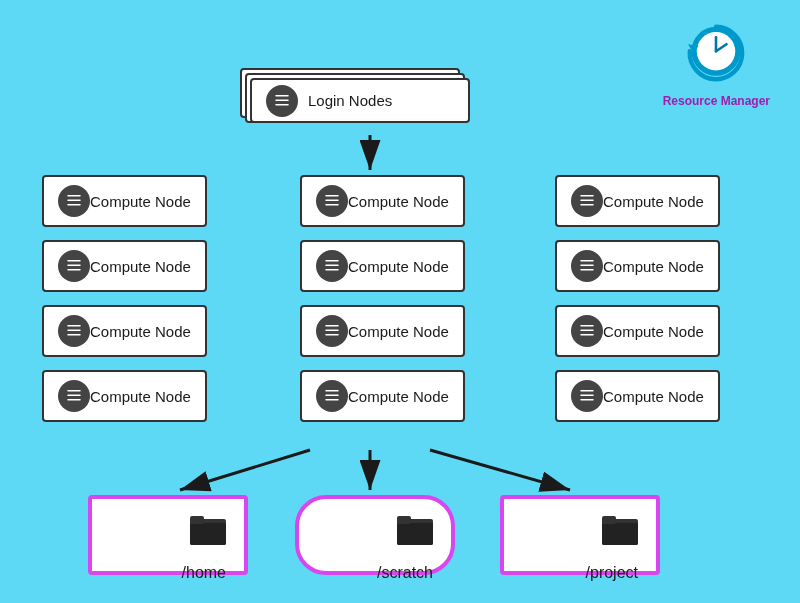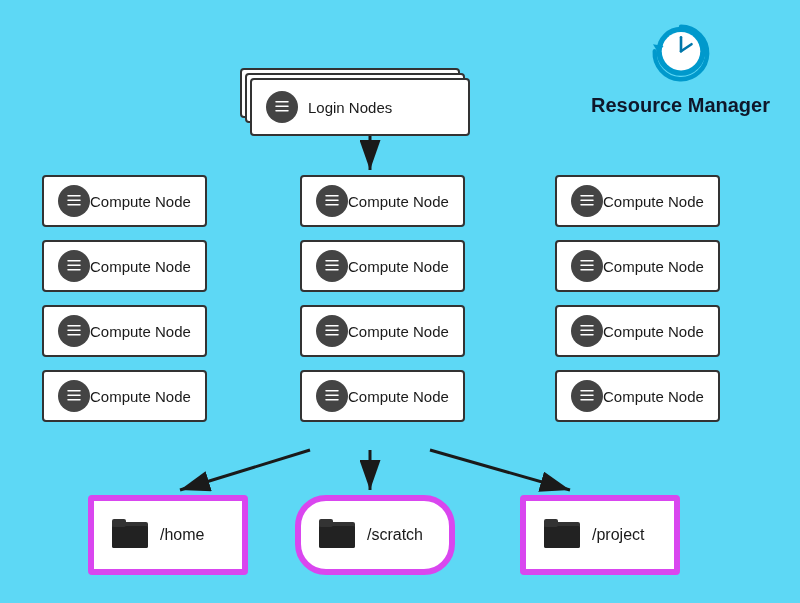--- a/index.html
+++ b/index.html
@@ -29,23 +29,23 @@
       align-items: center;
       gap: 6px;
     }
 
     .rm-icon {
       width: 70px;
       height: 70px;
     }
 
     .rm-label {
-      font-size: 20px;
+      font-size: 12px;
       font-weight: bold;
-      color: #0f172a;
+      color: #a21caf;
       text-align: center;
     }
 
     
     .node-card {
       background: white;
       border: 2px solid #333;
       border-radius: 4px;
       display: flex;
       align-items: center;
@@ -73,29 +73,30 @@
 
     .node-label {
       font-size: 15px;
       font-weight: 500;
       color: #1a1a1a;
     }
 
     
     .folder-card {
       background: white;
-      border: 6px solid #d946ef;
-      border-radius: 4px;
-      display: flex;
-      align-items: center;
+      border: 4px solid #d946ef;
+      border-radius: 4px;
+      display: flex;
+      align-items: flex-end;
       gap: 12px;
       padding: 14px 18px;
       position: absolute;
       width: 160px;
       height: 80px;
+      flex-direction: column;
     }
 
     .folder-icon {
       font-size: 28px;
     }
 
     .folder-label {
       font-size: 16px;
       font-weight: 500;
       color: #1a1a1a;
@@ -138,21 +139,21 @@
     .login-stack .card-front {
       position: relative;
       background: white;
       border: 2px solid #333;
       border-radius: 4px;
       display: flex;
       align-items: center;
       gap: 10px;
       padding: 8px 14px;
       width: 220px;
-      height: 58px;
+      height: 45px;
       z-index: 3;
     }
   </style>
 </head>
 <body>
 
 <div class="diagram-container">
 
   <svg class="connector-svg">
 
@@ -340,21 +341,21 @@
     <span class="folder-icon">
       <svg width="36" height="32" viewBox="0 0 36 32">
         <rect x="0" y="6" width="36" height="26" rx="2" ry="2" fill="#333"></rect>
         <rect x="0" y="10" width="36" height="22" rx="2" ry="2" fill="#222"></rect>
         <rect x="0" y="3" width="14" height="8" rx="2" ry="2" fill="#333"></rect>
       </svg>
     </span>
     <span class="folder-label">/scratch</span>
   </div>
 
-  <div class="folder-card" style="left: 520px; top: 495px;">
+  <div class="folder-card" style="left: 500px; top: 495px;">
     <span class="folder-icon">
       <svg width="36" height="32" viewBox="0 0 36 32">
         <rect x="0" y="6" width="36" height="26" rx="2" ry="2" fill="#333"></rect>
         <rect x="0" y="10" width="36" height="22" rx="2" ry="2" fill="#222"></rect>
         <rect x="0" y="3" width="14" height="8" rx="2" ry="2" fill="#333"></rect>
       </svg>
     </span>
     <span class="folder-label">/project</span>
   </div>
 

